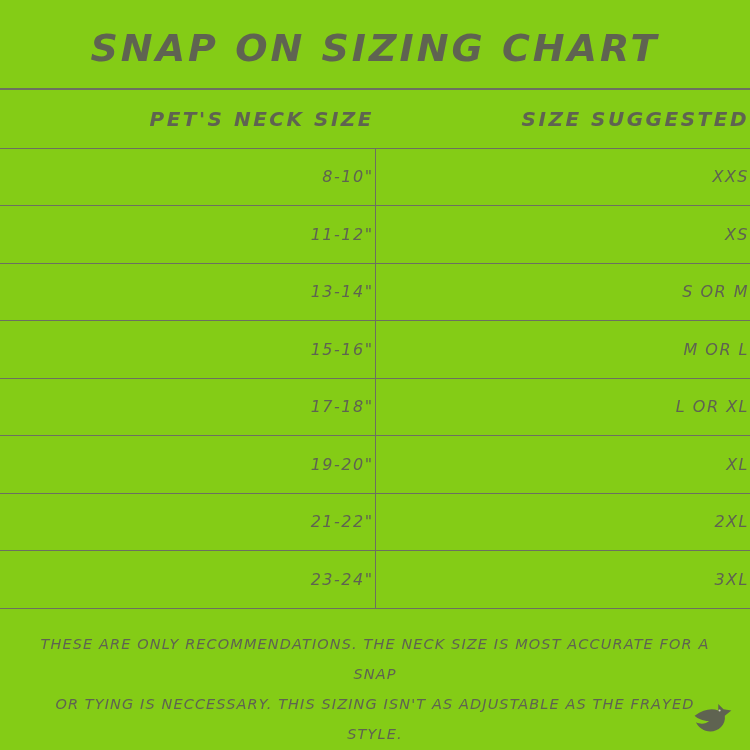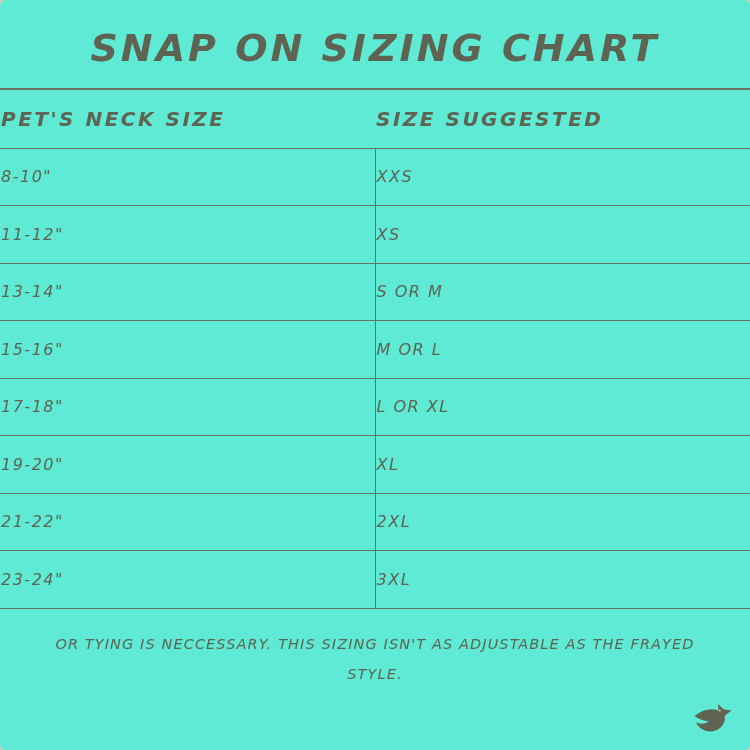--- a/index.html
+++ b/index.html
@@ -10,23 +10,22 @@
     width: 750px;
     height: 750px;
     background: #cfcec0;
     font-family: "DejaVu Sans", sans-serif;
     overflow: hidden;
   }
   .sheet {
     position: relative;
     width: 750px;
     height: 750px;
-    background: #5eead4;
+    background: #84cc16;
     box-sizing: border-box;
-    border-radius: 6px;
   }
   .title {
     text-align: center;
     color: #5f6351;
     font-family: "DejaVu Sans", sans-serif;
     font-size: 38px;
     font-weight: bold;
     letter-spacing: 3px;
     padding-top: 26px;
     padding-bottom: 18px;
@@ -39,21 +38,21 @@
     width: 100%;
   }
   .table {
     width: 100%;
     border-collapse: collapse;
     table-layout: fixed;
   }
   .table td {
     border-bottom: 1.5px solid #6c7060;
     color: #5f6351;
-    text-align: left;
+    text-align: right;
     font-style: italic;
     letter-spacing: 1.5px;
   }
   .table td.col-left {
     border-right: 1.5px solid #6c7060;
   }
   .head-row td {
     font-size: 20px;
     font-weight: bold;
     letter-spacing: 2.5px;
@@ -132,20 +131,21 @@
         <td>2XL</td>
       </tr>
       <tr class="data-row">
         <td class="col-left">23-24"</td>
         <td>3XL</td>
       </tr>
     </tbody>
   </table>
 
   <div class="notes">
+    <div>These are only recommendations. The neck size is most accurate for a snap</div>
     <div>or tying is neccessary. This sizing isn't as adjustable as the frayed style.</div>
 
   </div>
 
   <div class="logo">
     <svg viewBox="0 0 64 64" width="42" height="42" aria-hidden="true">
       <path d="M4 30 C18 20, 30 18, 40 22 L40 12 L48 20 L60 22 L50 30 C52 44, 40 54, 28 54 C18 54, 10 48, 6 40 C14 44, 22 42, 26 38 C16 38, 8 34, 4 30 Z" fill="#5f6351"></path>
       <circle cx="42" cy="22" r="1.6" fill="#cfcec0"></circle>
     </svg>
   </div>

